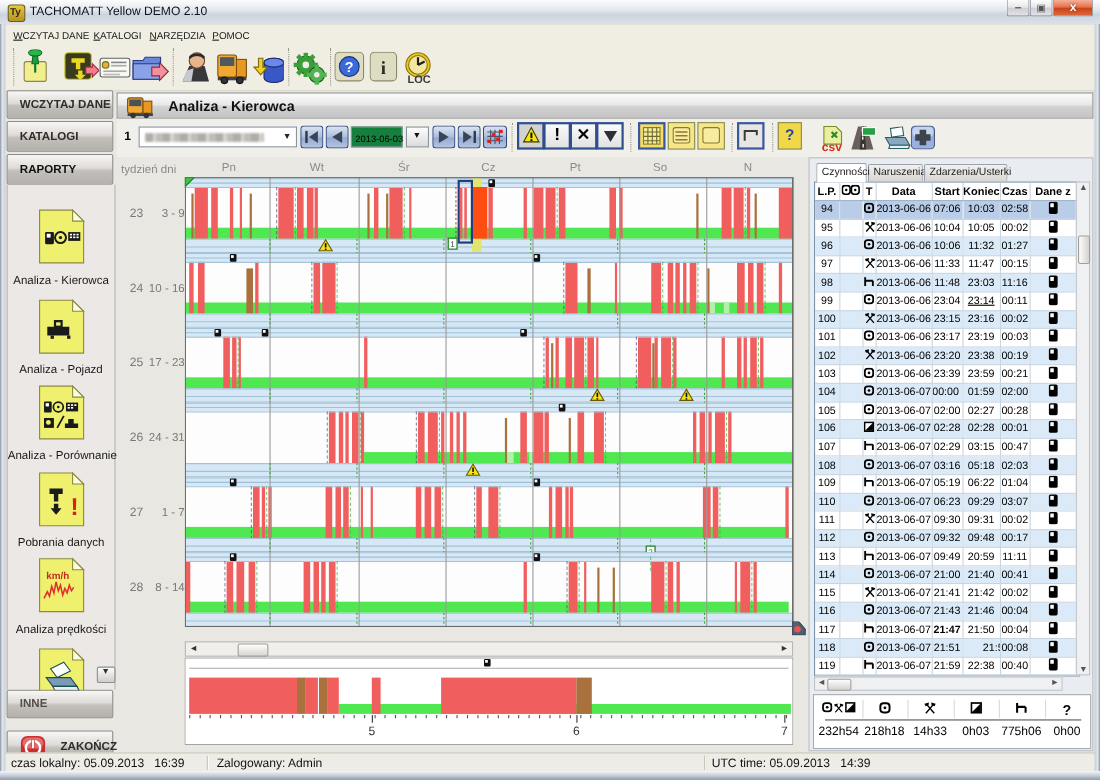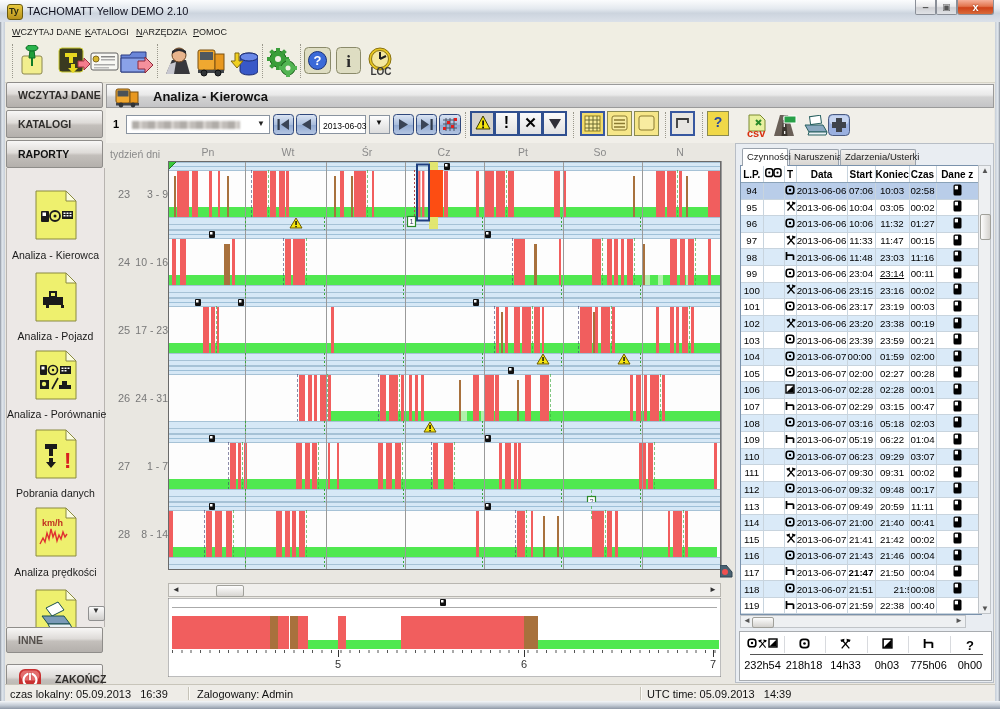--- a/index.html
+++ b/index.html
@@ -272,21 +272,21 @@
     </div>
     <svg class="abs" style="left:167px;top:6px;" width="21" height="21">
         <rect x="0.5" y="0.5" width="20" height="20" rx="3" fill="url(#gnav)" stroke="#30487c"></rect>
         <rect x="4.5" y="5" width="2.2" height="11" fill="#303a4a"></rect>
         <path d="M16 5 L16 16 L8 10.5 Z" fill="#3a4456"></path>
       </svg>
     <svg class="abs" style="left:190px;top:6px;" width="21" height="21">
         <rect x="0.5" y="0.5" width="20" height="20" rx="3" fill="url(#gnav)" stroke="#30487c"></rect>
         <path d="M15 5 L15 16 L6 10.5 Z" fill="#3a4456"></path>
       </svg>
-    <div class="abs" style="left:213px;top:7px;width:47px;height:19px;background:#ffffff;border:1px solid #8a94a0;box-sizing:border-box;font-size:8.5px;white-space:nowrap;">
+    <div class="abs" style="left:213px;top:7px;width:47px;height:19px;background:#15803d;border:1px solid #8a94a0;box-sizing:border-box;font-size:8.5px;white-space:nowrap;">
         <span class="abs" style="left:3px;top:4.5px;">2013-06-03</span>
       </div>
     <div class="abs" style="left:263px;top:7px;width:21px;height:19px;background:linear-gradient(#fdfdfd,#dcdcdc);border:1px solid #8a94a0;box-sizing:border-box;">
         <span class="abs" style="left:5px;top:2px;font-size:8px;color:#111;">▼</span>
       </div>
     <svg class="abs" style="left:287px;top:6px;" width="21" height="21">
         <rect x="0.5" y="0.5" width="20" height="20" rx="3" fill="url(#gnav)" stroke="#30487c"></rect>
         <path d="M6 5 L6 16 L15 10.5 Z" fill="#3a4456"></path>
       </svg>
     <svg class="abs" style="left:310px;top:6px;" width="21" height="21">
@@ -734,21 +734,21 @@
 <tr class="">
               <td style="text-align:center;">95</td>
               <td></td>
               <td style="text-align:center;"><svg width="12" height="10" viewBox="0 0 12 10">
                   <path d="M2.5 9.5 L8.5 2.5 M9.5 9.5 L3.5 2.5" stroke="#000" stroke-width="1.2"></path>
                   <path d="M6.8 0.8 L10.6 1.2 L10 3.4 L7.4 3 Z" fill="#000" transform="rotate(8 8.5 2)"></path>
                   <path d="M1.4 1.2 L5.2 0.8 L4.6 3 L2 3.4 Z" fill="#000" transform="rotate(-8 3.5 2)"></path>
                 </svg></td>
               <td style="text-align:center;">2013-06-06</td>
               <td style="text-align:center;">10:04</td>
-              <td style="text-align:center;">03:05</td>
+              <td style="text-align:center;">10:05</td>
               <td style="text-align:center;">00:02</td>
               <td style="text-align:center;border-right:none;"><svg width="9" height="12" viewBox="0 0 9 12">
                   <rect x="0.5" y="0.5" width="8" height="11" rx="1.5" fill="#000"></rect>
                   <rect x="1.8" y="1.8" width="3.2" height="3.6" fill="#fff"></rect>
                 </svg></td>
             </tr>
 <tr class="pale">
               <td style="text-align:center;">96</td>
               <td></td>
               <td style="text-align:center;"><svg width="10" height="10" viewBox="0 0 10 10">

